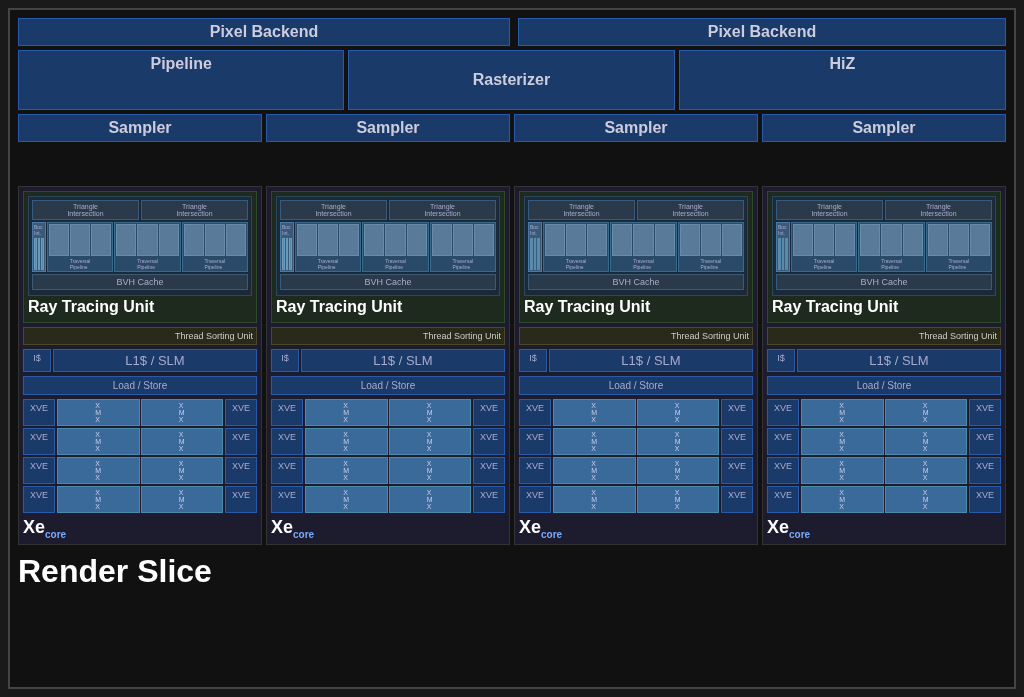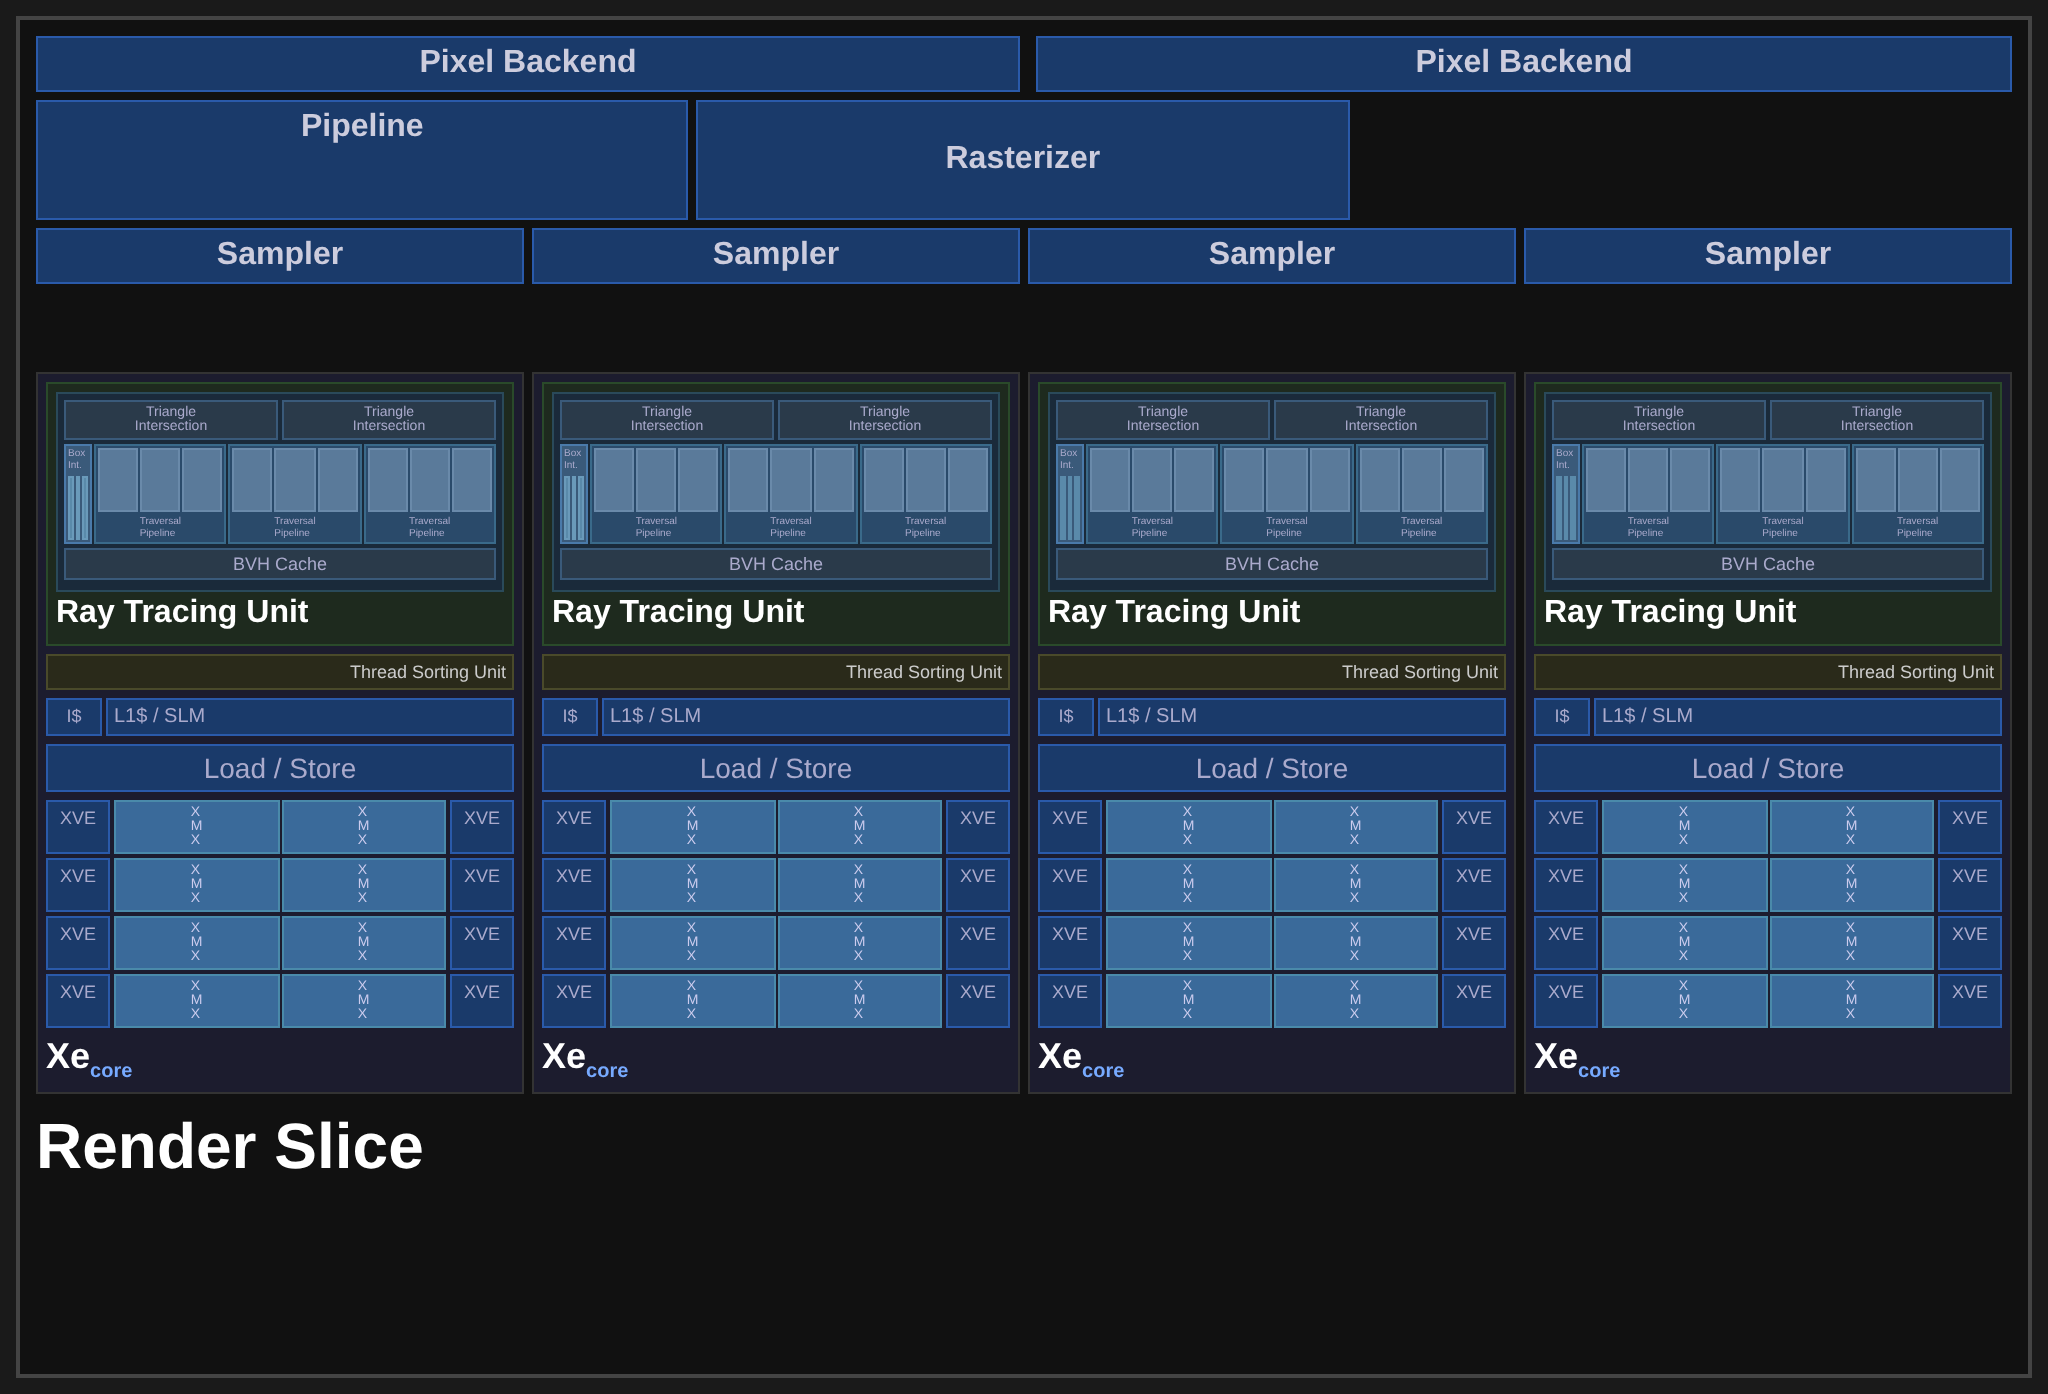--- a/index.html
+++ b/index.html
@@ -181,32 +181,33 @@
       border: 1px solid #2a5aaa;
       text-align: center;
       padding: 3px 2px;
       font-size: 9px;
       color: #aac;
     }
     .slm-box {
       flex: 1;
       background: #1a3a6a;
       border: 1px solid #2a5aaa;
+      text-align: center;
       padding: 3px;
+      font-size: 13px;
+      color: #aac;
+    }
+    
+    .ls-box {
+      background: #1a3a6a;
+      border: 1px solid #2a5aaa;
+      text-align: center;
+      padding: 3px;
+      margin-bottom: 4px;
       font-size: 10px;
-      color: #aac;
-    }
-    
-    .ls-box {
-      background: #1a3a6a;
-      border: 1px solid #2a5aaa;
-      text-align: center;
-      padding: 3px;
-      margin-bottom: 4px;
-      font-size: 14px;
       color: #aac;
     }
     
     .xve-row {
       display: flex;
       gap: 2px;
       margin-bottom: 2px;
     }
     .xve-box {
       flex: 0 0 32px;
@@ -269,20 +270,23 @@
       <span class="header-text">Pixel Backend</span>
     </div>
   </div>
 
   <div class="top-row">
     <div class="geo-box" style="flex:0 0 calc(33.33% - 3px);">
       <span class="header-text">Pipeline</span>
     </div>
     <div class="rast-box" style="flex:0 0 calc(33.33% - 3px);">
       <span class="header-text">Rasterizer</span>
+    </div>
+    <div class="hiz-box">
+      <span class="header-text">HiZ</span>
     </div>
   </div>
 
   <div class="sampler-row">
     <div class="sampler-box">
       <span class="header-text">Sampler</span>
     </div>
     <div class="sampler-box">
       <span class="header-text">Sampler</span>
     </div>

